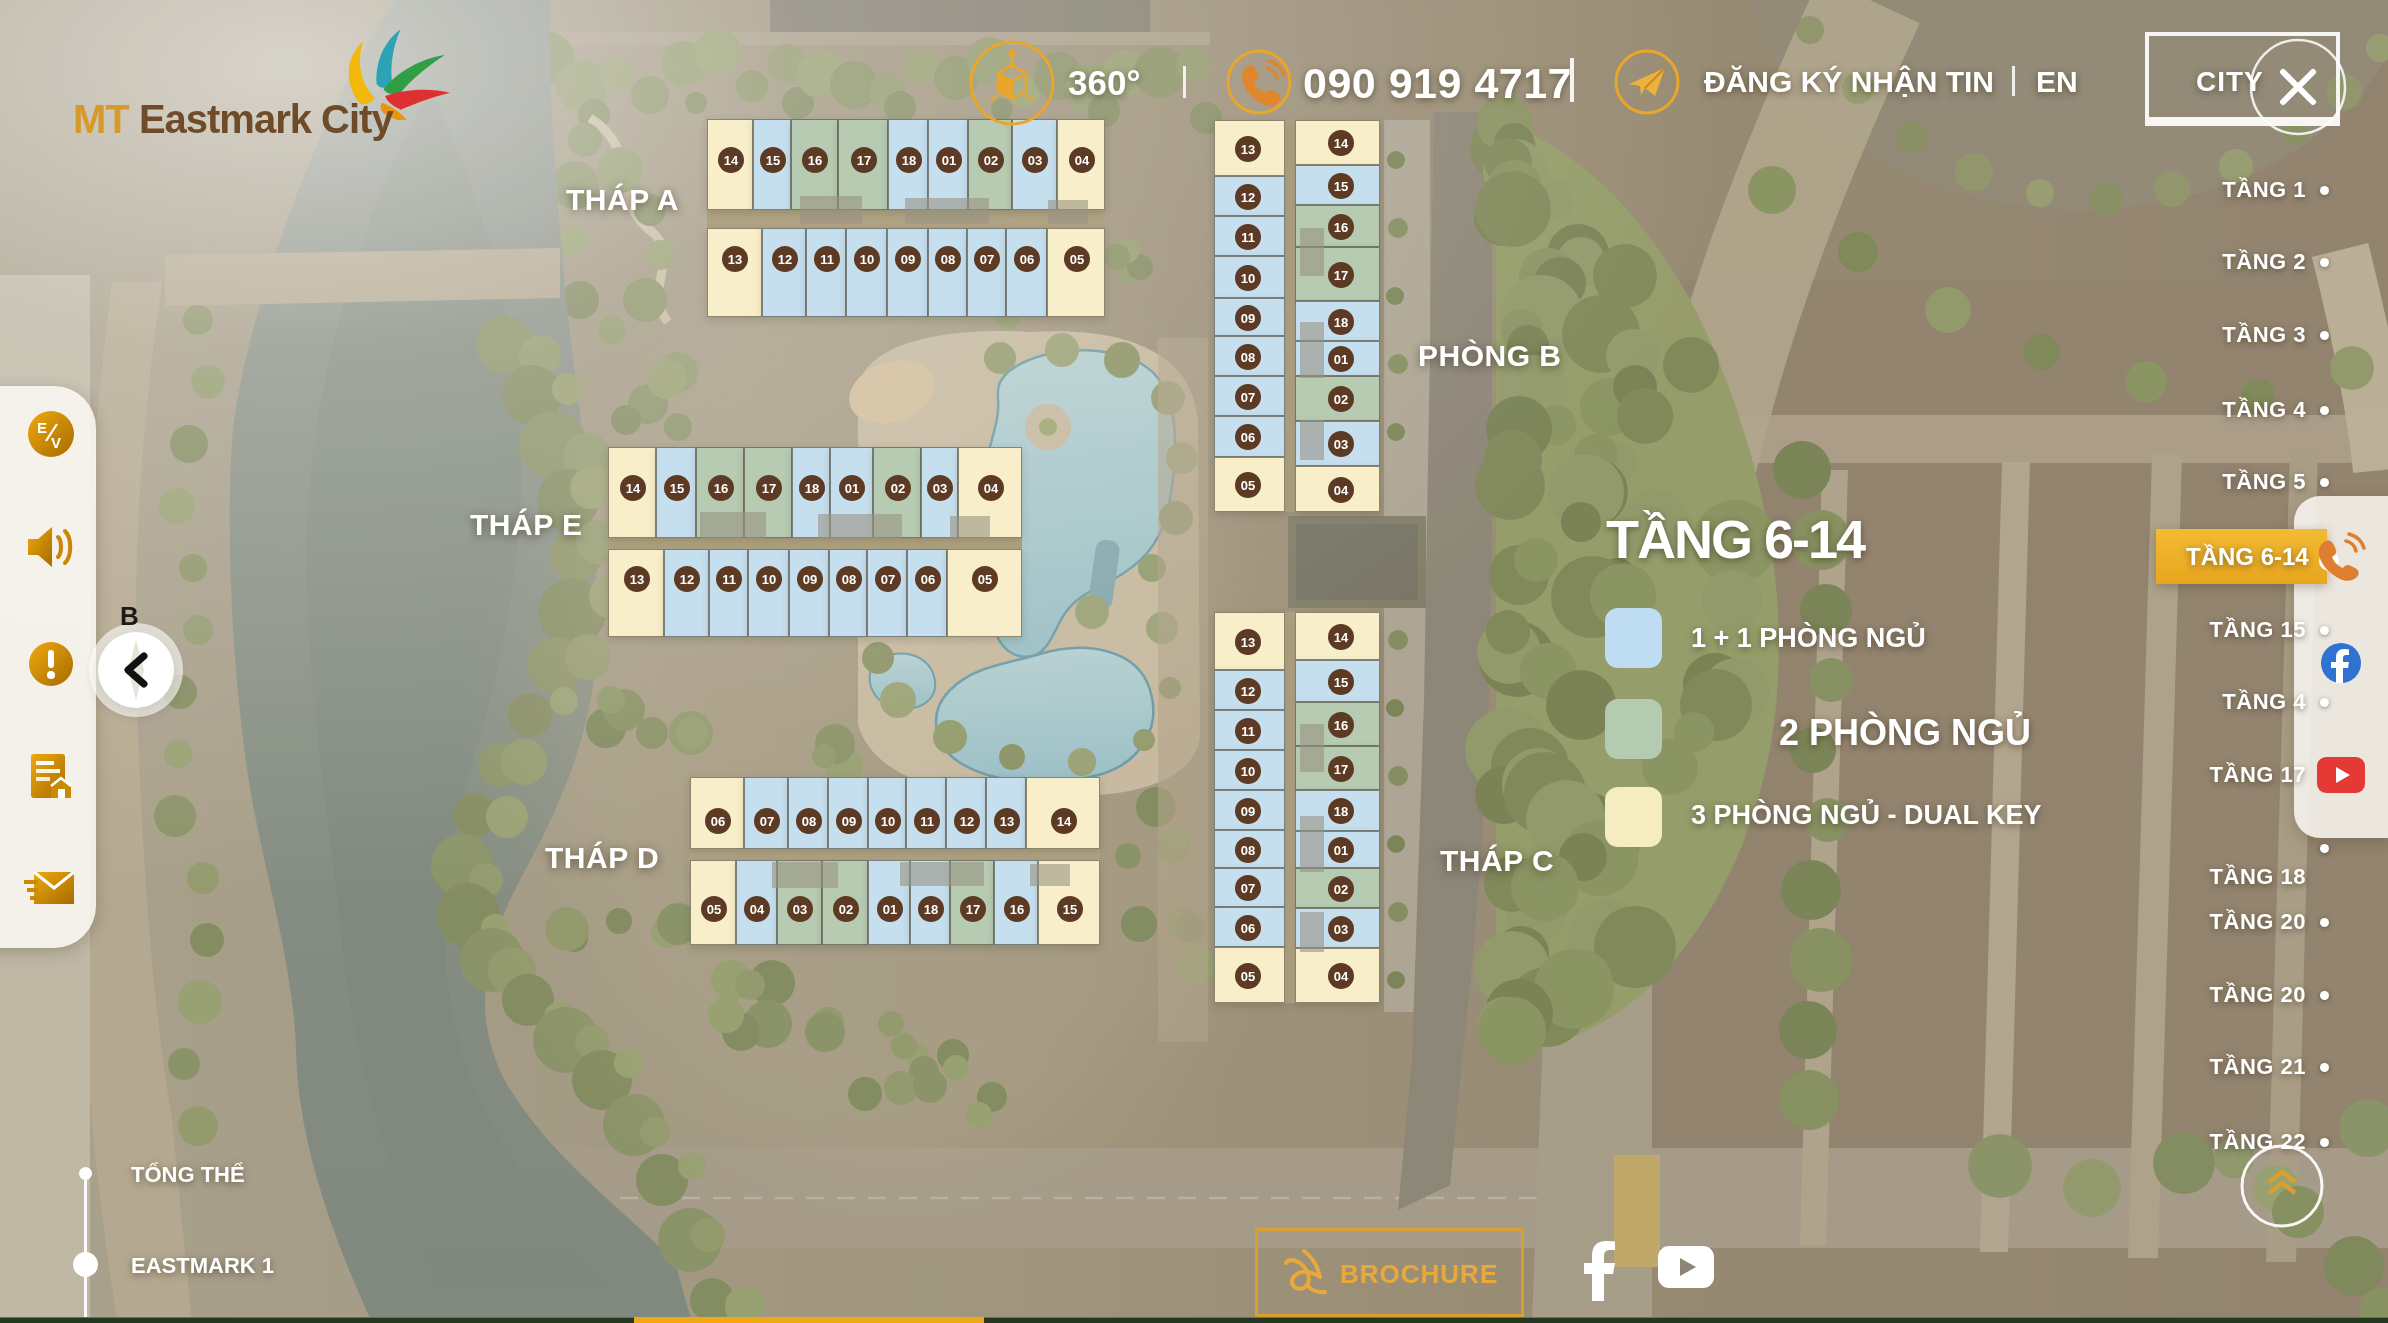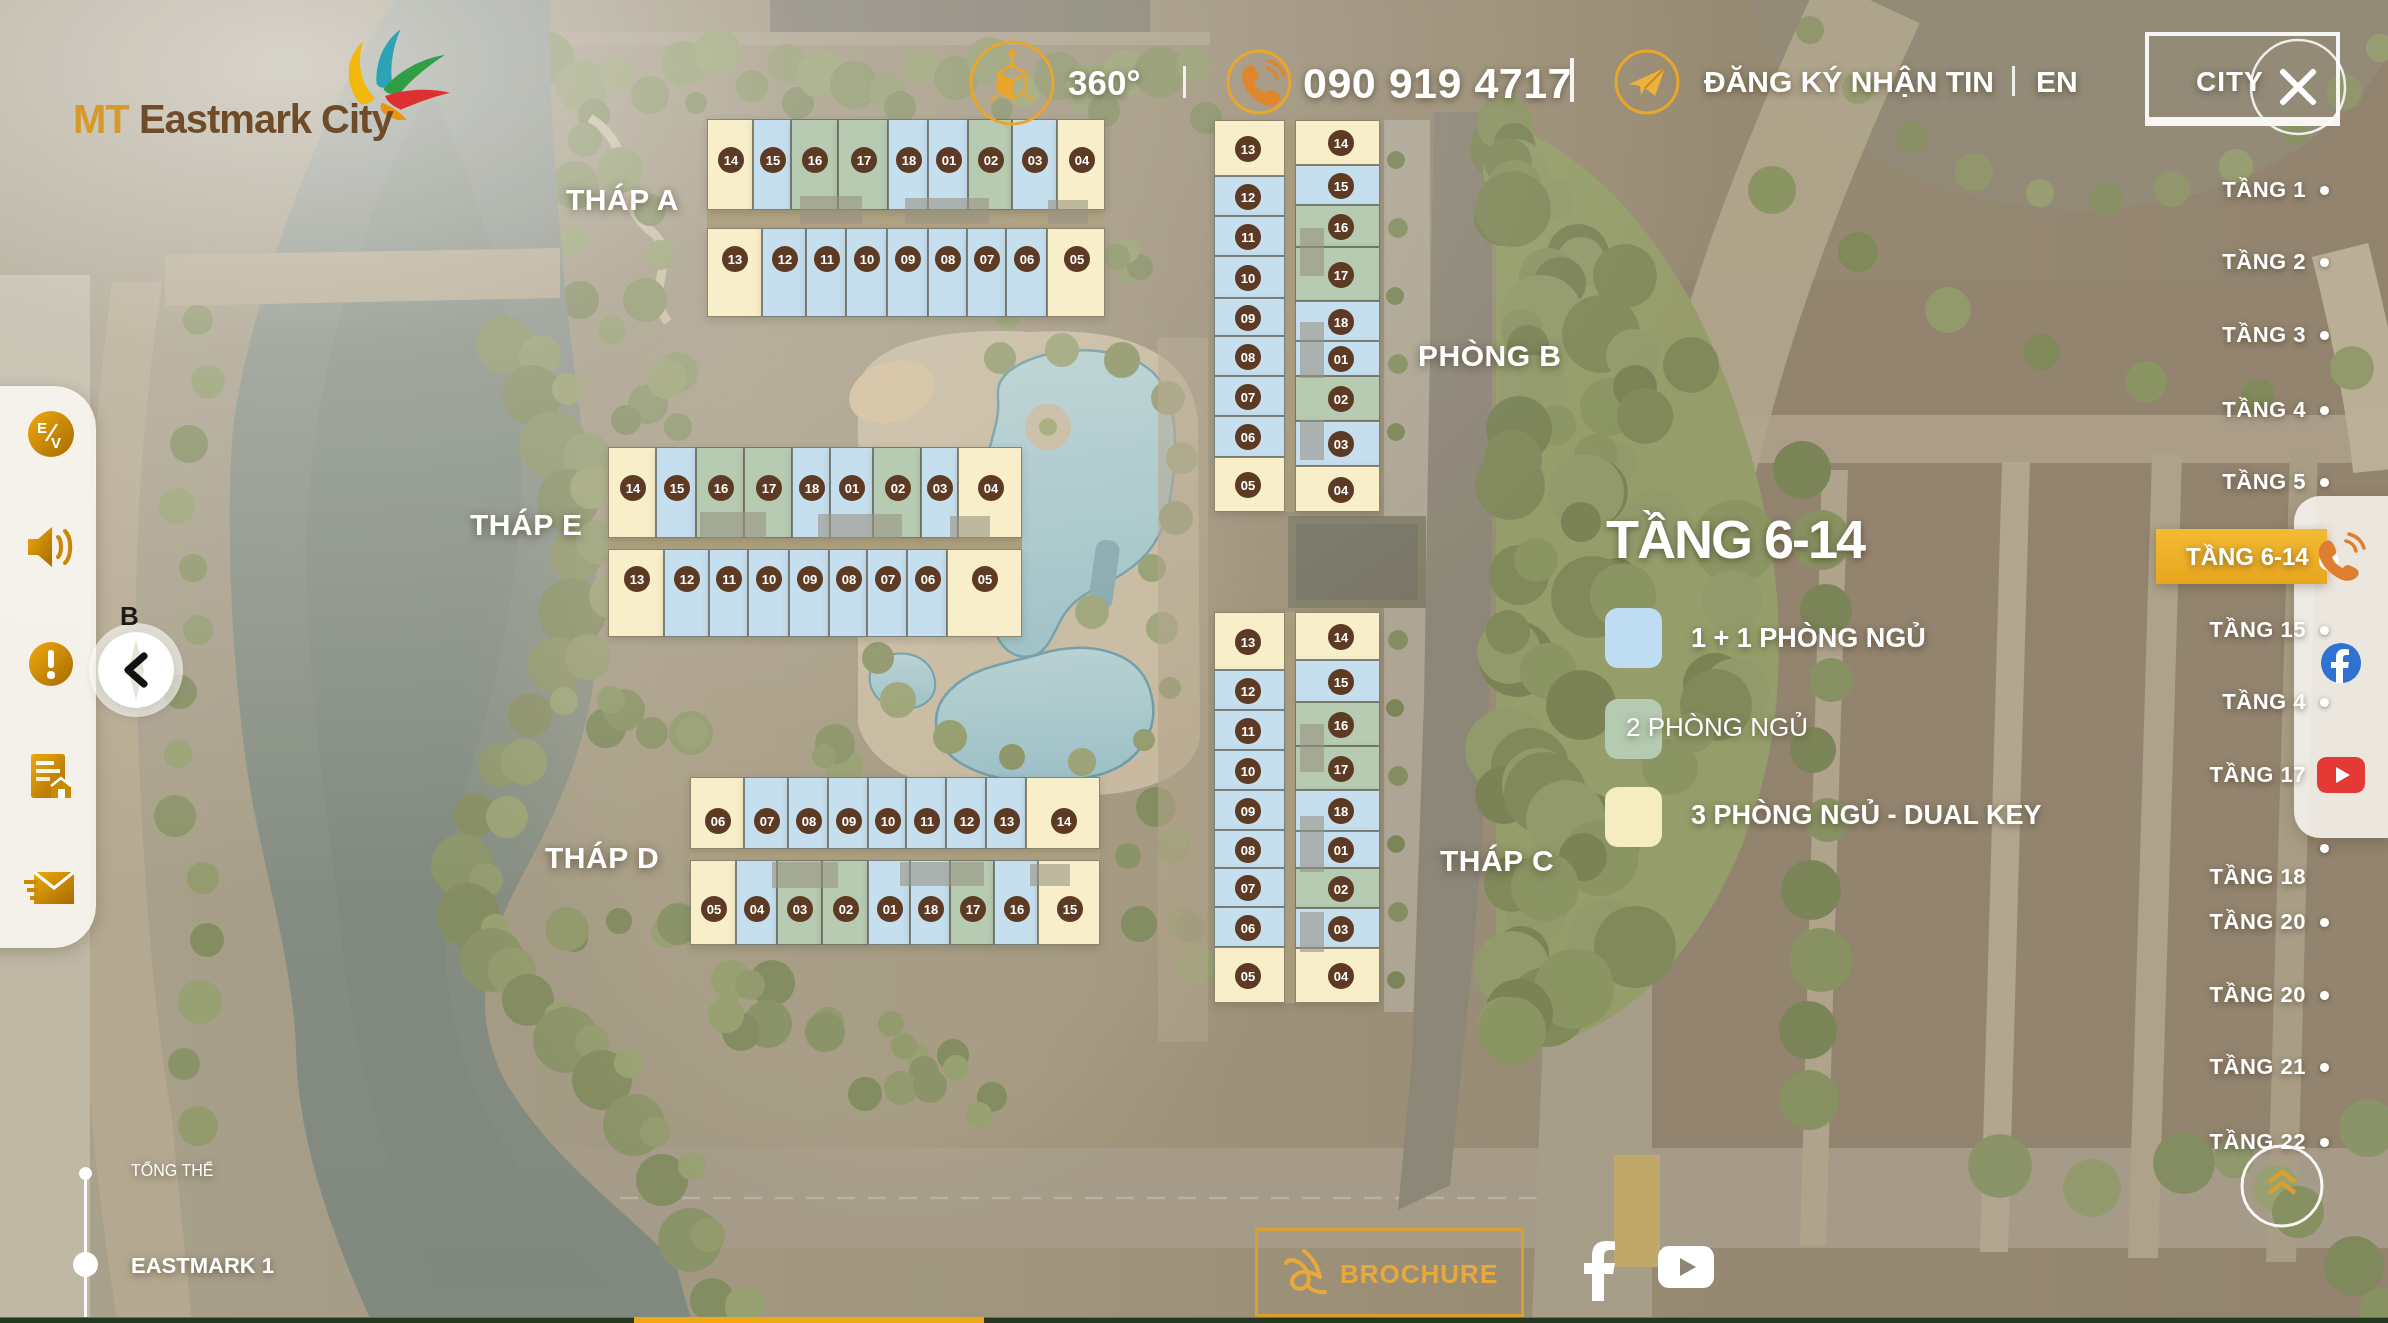--- a/index.html
+++ b/index.html
@@ -863,21 +863,21 @@
   <circle cx="50" cy="50" r="47" fill="none" stroke="rgba(255,255,255,.85)" stroke-width="2.5"></circle>
   <path d="M35,35 L65,65 M65,35 L35,65" stroke="#fff" stroke-width="6" stroke-linecap="round"></path>
 </svg>
 
 <div class="wtxt" style="position:absolute;left:1606px;top:508px;font-size:54px;font-weight:bold;letter-spacing:-2px">TẦNG 6-14</div>
 
 <div style="position:absolute;left:1605px;top:608px;width:57px;height:60px;border-radius:13px;background:#bedcf2"></div>
 <div class="wtxt" style="position:absolute;left:1691px;top:623px;font-size:27px;font-weight:bold">1 + 1 PHÒNG NGỦ</div>
 
 <div style="position:absolute;left:1605px;top:699px;width:57px;height:60px;border-radius:13px;background:#b5cbb1"></div>
-<div class="wtxt" style="position:absolute;left:1626px;top:712px;font-size:26px;font-weight:normal">2 PHÒNG NGỦ</div>
+<div class="wtxt" style="position:absolute;left:1779px;top:712px;font-size:36px;font-weight:bold">2 PHÒNG NGỦ</div>
 
 <div style="position:absolute;left:1605px;top:787px;width:57px;height:60px;border-radius:13px;background:#f6ecc2"></div>
 <div class="wtxt" style="position:absolute;left:1691px;top:800px;font-size:27px;font-weight:bold">3 PHÒNG NGỦ - DUAL KEY</div>
 
 <div style="position:absolute;left:2294px;top:496px;width:96px;height:342px;background:rgba(252,251,247,.83);border-radius:26px 0 0 26px;box-shadow:0 4px 16px rgba(60,45,20,.25)"></div>
 
 <div class="navitem" style="top:177px">TẦNG 1</div>
     <div class="navdot" style="top:186px"></div>
 <div class="navitem" style="top:249px">TẦNG 2</div>
     <div class="navdot" style="top:258px"></div>
@@ -972,21 +972,21 @@
 <div style="position:absolute;left:98px;top:632px;width:76px;height:76px;border-radius:50%;background:#fff;box-shadow:0 0 0 9px rgba(255,255,255,.6),0 4px 14px rgba(60,45,20,.4)"></div>
 <svg style="position:absolute;left:98px;top:632px" width="76" height="76" viewBox="0 0 76 76">
   <path d="M38,8 L30,38 L38,68 L46,38 Z" fill="#e8e4da"></path>
   <path d="M46,24 L30,38 L46,52" stroke="#111" stroke-width="7" fill="none" stroke-linecap="round" stroke-linejoin="round"></path>
 </svg>
 <div style="position:absolute;left:120px;top:601px;font-size:26px;font-weight:bold;color:#1a1a1a">B</div>
 
 <div style="position:absolute;left:79px;top:1167px;width:13px;height:13px;border-radius:50%;background:#fff"></div>
 <div style="position:absolute;left:84px;top:1180px;width:3px;height:143px;background:rgba(255,255,255,.95)"></div>
 <div style="position:absolute;left:73px;top:1252px;width:25px;height:25px;border-radius:50%;background:#fff"></div>
-<div class="wtxt" style="position:absolute;left:131px;top:1162px;font-size:16px;font-weight:normal">TỔNG THỂ</div>
+<div class="wtxt" style="position:absolute;left:131px;top:1162px;font-size:22px;font-weight:bold">TỔNG THỂ</div>
 <div class="wtxt" style="position:absolute;left:131px;top:1253px;font-size:22px;font-weight:bold">EASTMARK 1</div>
 
 <div style="position:absolute;left:1255px;top:1228px;width:269px;height:89px;border:3px solid #d9a02f;box-sizing:border-box"></div>
 <svg style="position:absolute;left:1284px;top:1249px" width="44" height="48" viewBox="0 0 44 48">
   <path d="M20,2 C28,8 34,18 36,28 C30,24 24,22 18,23 C10,25 6,31 9,36 C12,41 20,41 23,36 C27,30 24,20 16,14 C10,10 4,10 2,14 M23,36 C27,41 34,44 41,43" fill="none" stroke="#e9a93a" stroke-width="4" stroke-linecap="round" stroke-linejoin="round"></path>
 </svg>
 <div style="position:absolute;left:1340px;top:1259px;font-size:26px;font-weight:bold;color:#e9a93a;letter-spacing:1px">BROCHURE</div>
 
 <svg style="position:absolute;left:1584px;top:1241px" width="32" height="60" viewBox="0 0 32 60">
   <path d="M20,60 L20,33 L29,33 L31,22 L20,22 L20,15 C20,11 22,9 26,9 L31,9 L31,0.5 C29,0.2 25,0 22,0 C13,0 8,5 8,15 L8,22 L0,22 L0,33 L8,33 L8,60 Z" fill="#fff"></path>

